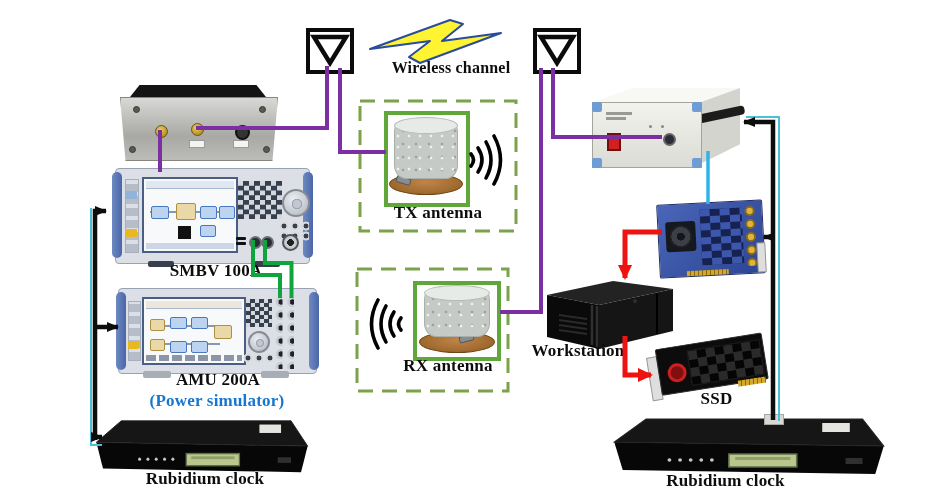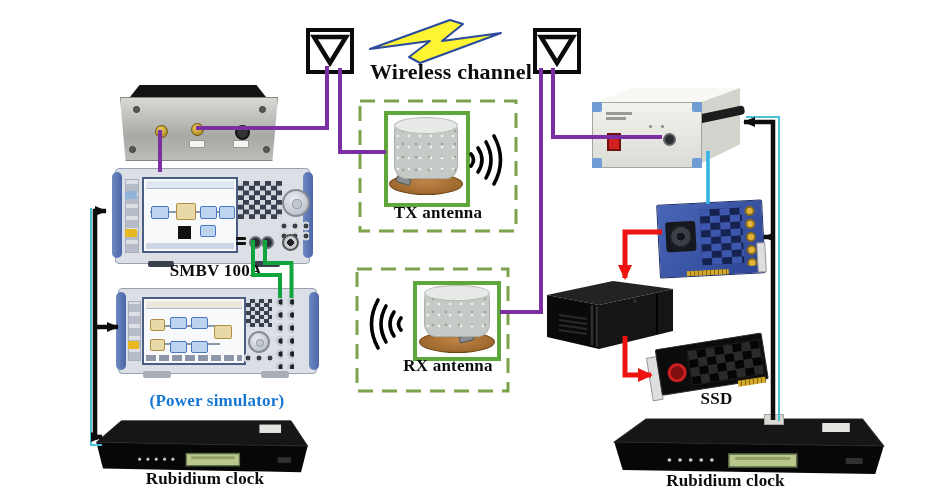--- a/index.html
+++ b/index.html
@@ -301,25 +301,27 @@
 
   <div class="ssd">
     <div class="bracket" style="left:0px;top:12px;width:9px;height:42px"></div>
     <div class="ssd-pcb">
       <div class="ssd-chips"></div>
       <div class="ssd-fan"></div>
       <div class="goldedge" style="left:76px;top:43px;width:28px;height:6px"></div>
     </div>
   </div>
 
-  <div class="lbl" style="left:368px;top:60px;width:166px;font-size:22px">Wireless channel</div>
+  <div class="lbl" style="left:368px;top:60px;width:166px;font-size:16px">Wireless channel</div>
   <div class="lbl" style="left:140px;top:262px;width:152px">SMBV 100A</div>
+  <div class="lbl" style="left:142px;top:371px;width:152px">AMU 200A</div>
   <div class="lbl" style="left:110px;top:392px;width:214px;color:var(--fading-blue,#1677d2)">(Power simulator)</div>
   <div class="lbl" style="left:120px;top:470px;width:170px">Rubidium clock</div>
   <div class="lbl" style="left:638px;top:472px;width:175px">Rubidium clock</div>
+  <div class="lbl" style="left:505px;top:342px;width:146px">Workstation</div>
   <div class="lbl" style="left:674px;top:390px;width:85px">SSD</div>
 
   <svg class="wires" width="942" height="493" viewBox="0 0 942 493">
     <defs>
       <marker id="mB" markerUnits="userSpaceOnUse" markerWidth="14" markerHeight="12" refX="11" refY="5" orient="auto">
         <path class="mk-black" d="M0 0 L12 5 L0 10 Z"></path>
       </marker>
       <marker id="mR" markerUnits="userSpaceOnUse" markerWidth="18" markerHeight="16" refX="13" refY="7" orient="auto">
         <path class="mk-red" d="M0 0 L15 7 L0 14 Z"></path>
       </marker>

